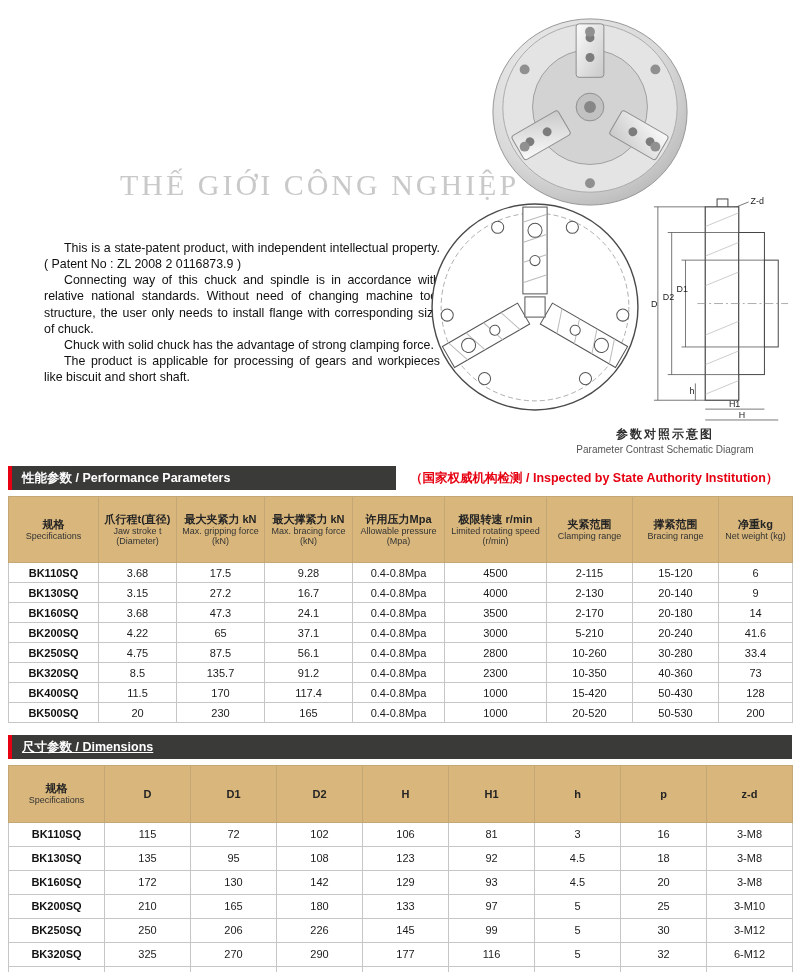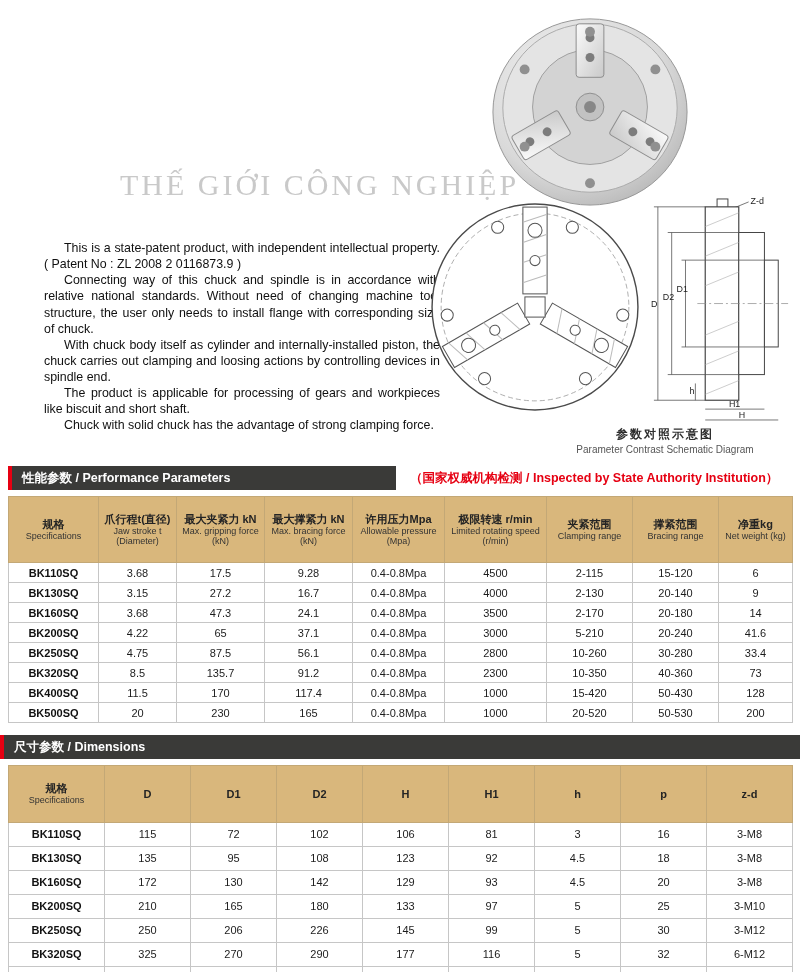--- a/index.html
+++ b/index.html
@@ -20,22 +20,22 @@
   .side-view{position:absolute;left:648px;top:190px;width:148px;height:234px;}
   .diagram-caption{position:absolute;left:545px;top:426px;width:240px;text-align:center;}
   .cap-cn{font-size:12px;color:#2e2e2e;letter-spacing:2px;font-weight:bold;}
   .cap-en{font-size:10px;color:#555;margin-top:1px;}
 
   .perf-bar{margin:4px 8px 0;height:24px;display:flex;align-items:stretch;}
   .perf-bar .dark{width:388px;background:#3a3a38;color:#fff;font-size:12.5px;font-weight:bold;
     display:flex;align-items:center;padding-left:10px;border-left:4px solid #e60012;}
   .perf-bar .note{flex:1;display:flex;align-items:center;color:#e60012;font-size:12.5px;
     font-weight:bold;padding-left:14px;white-space:nowrap;}
-  .dim-bar{margin:12px 0 0;height:24px;background:#3a3a38;color:#fff;font-size:12.5px;
-    font-weight:bold;display:flex;align-items:center;padding-left:10px;border-left:4px solid #e60012;}
+  .dim-bar{margin:12px 8px 0;height:24px;background:#3a3a38;color:#fff;font-size:12.5px;
+    font-weight:bold;display:flex;align-items:center;padding-left:10px;border-left:4px solid #e60012;text-decoration:underline;}
 
   table{width:784px;margin:6px 8px 0;border-collapse:collapse;table-layout:fixed;}
   th{background:#d9b77c;border:1px solid #c3a876;padding:16px 1px;vertical-align:middle;text-align:center;margin-left:40px;}
   #perf-table th{height:48px;}
   #dim-table th{height:34px;}
   .h-cn{font-size:11px;font-weight:bold;color:#242424;line-height:1.15;}
   .h-en{font-size:9px;font-weight:normal;color:#333;line-height:1.1;margin-top:1px;}
   td{border:1px solid #c6c6c6;text-align:center;font-size:11px;color:#1c1c1c;padding:1px 2px;}
   #perf-table td{height:20px;}
   #dim-table td{height:24px;}
@@ -93,23 +93,22 @@
         <circle cx="171" cy="142" r="5"></circle>
           <circle cx="39" cy="142" r="5"></circle>
         <circle cx="105" cy="179" r="5"></circle>
           <circle cx="105" cy="26" r="5"></circle>
       </g>
     </svg>
 
     <div class="intro">
       <p>This is a state-patent product, with independent intellectual property. ( Patent No : ZL 2008 2 0116873.9 )</p>
       <p>Connecting way of this chuck and spindle is in accordance with relative national standards. Without need of changing machine tool structure, the user only needs to install flange with corresponding size of chuck.</p>
-      <p>With chuck body itself as cylinder and internally-installed piston, the chuck carries out clamping and loosing actions by controlling devices in spindle end.</p>
+      <p>Chuck with solid chuck has the advantage of strong clamping force.</p>
       <p>The product is applicable for processing of gears and workpieces like biscuit and short shaft.</p>
-      <p>Chuck with solid chuck has the advantage of strong clamping force.</p>
     </div>
 
     <svg class="front-view" viewBox="0 0 216 216">
       <circle cx="108" cy="108" r="102" fill="#fff" stroke="#4a4a4a" stroke-width="1.4"></circle>
       <circle cx="108" cy="108" r="93" fill="none" stroke="#9a9a9a" stroke-width="0.8" stroke-dasharray="5 3"></circle>
       <g fill="#fff" stroke="#555">
         <circle cx="145" cy="29" r="6"></circle>
           <circle cx="71" cy="29" r="6"></circle>
         <circle cx="21" cy="116" r="6"></circle>
           <circle cx="195" cy="116" r="6"></circle>

